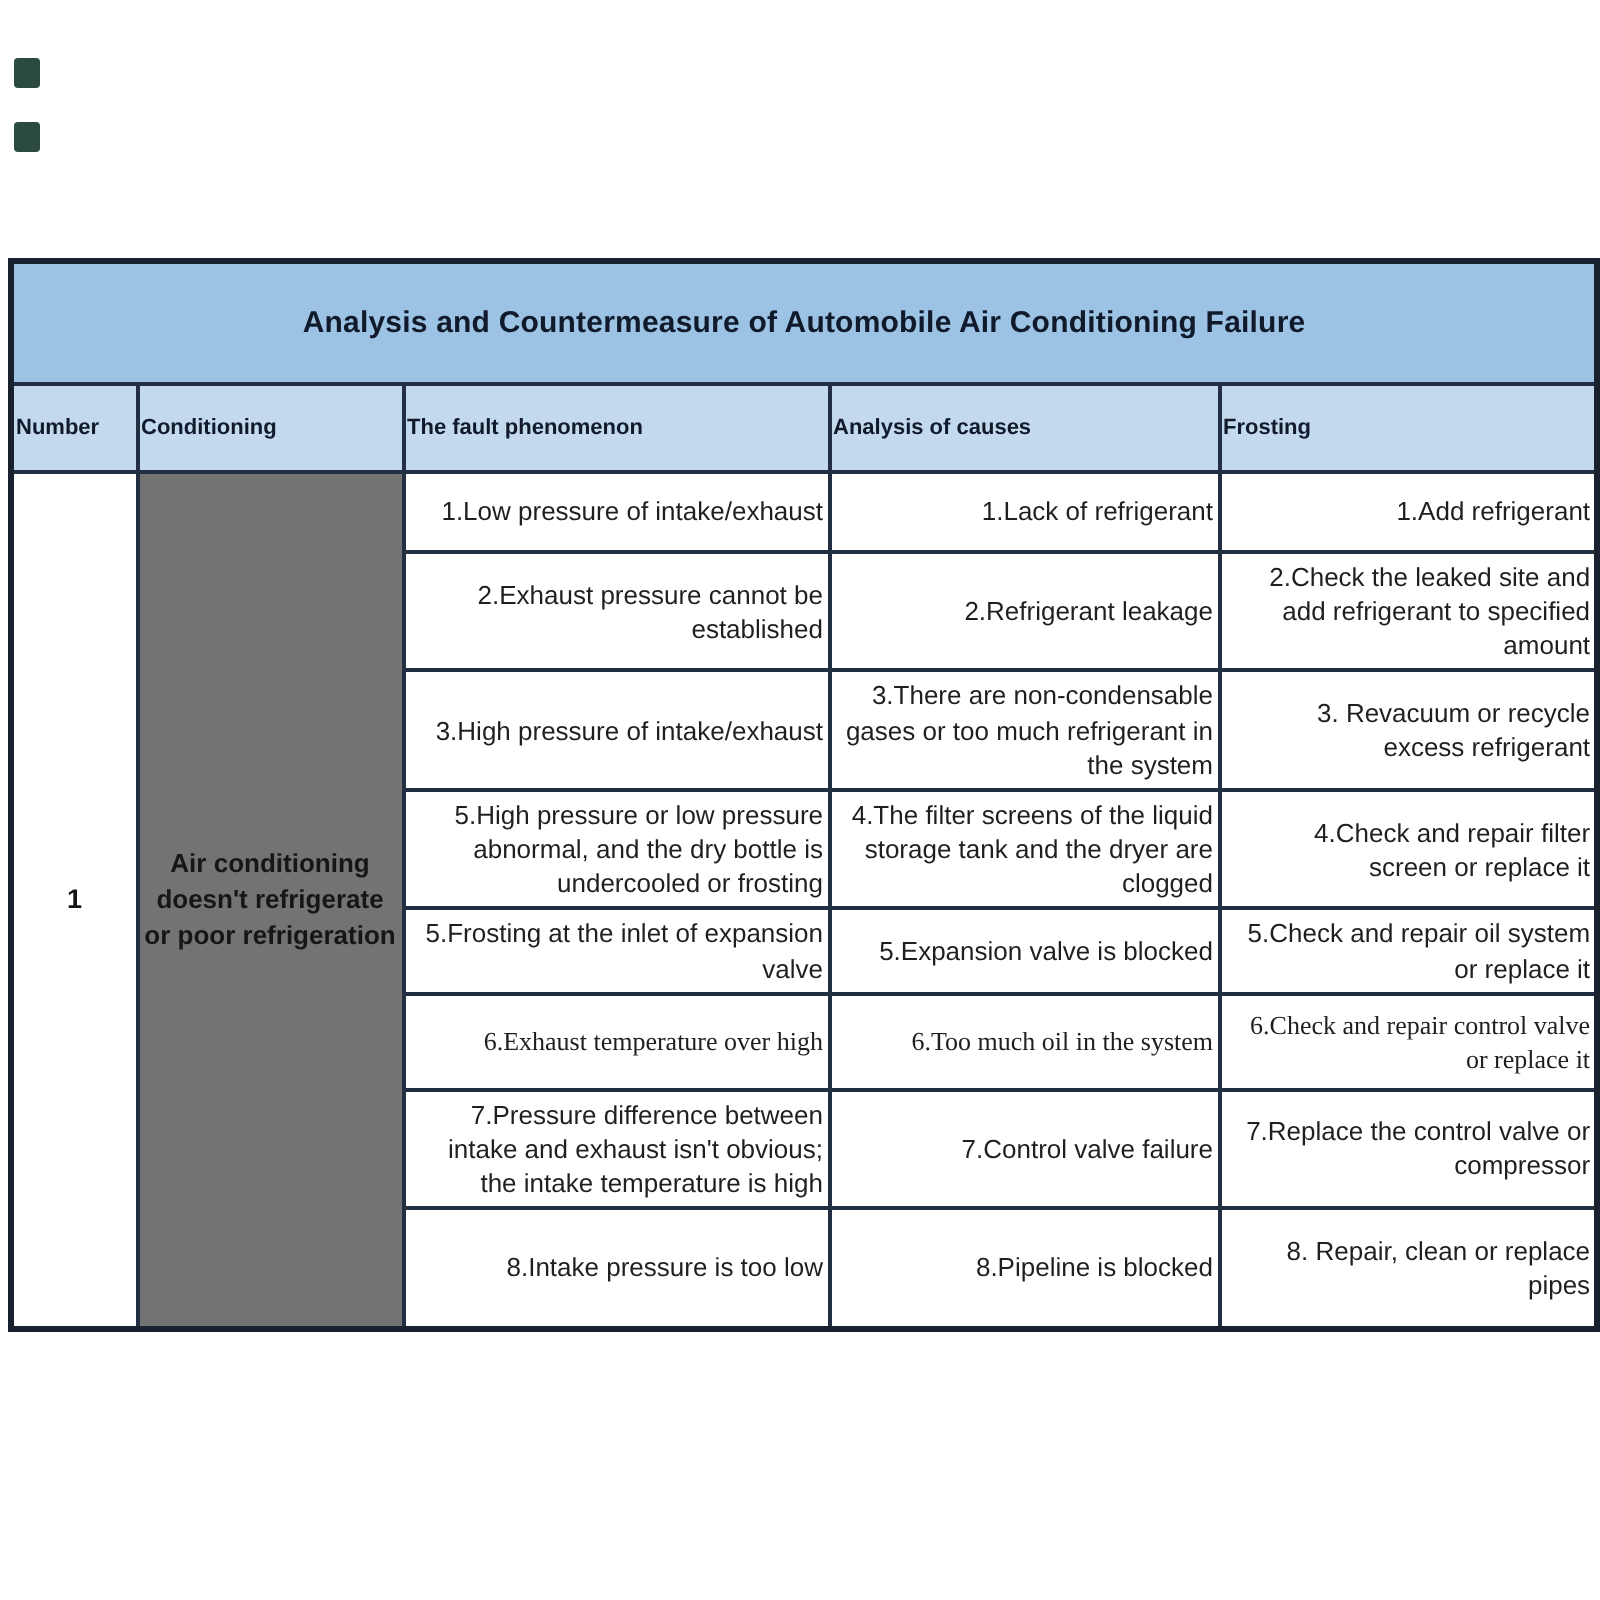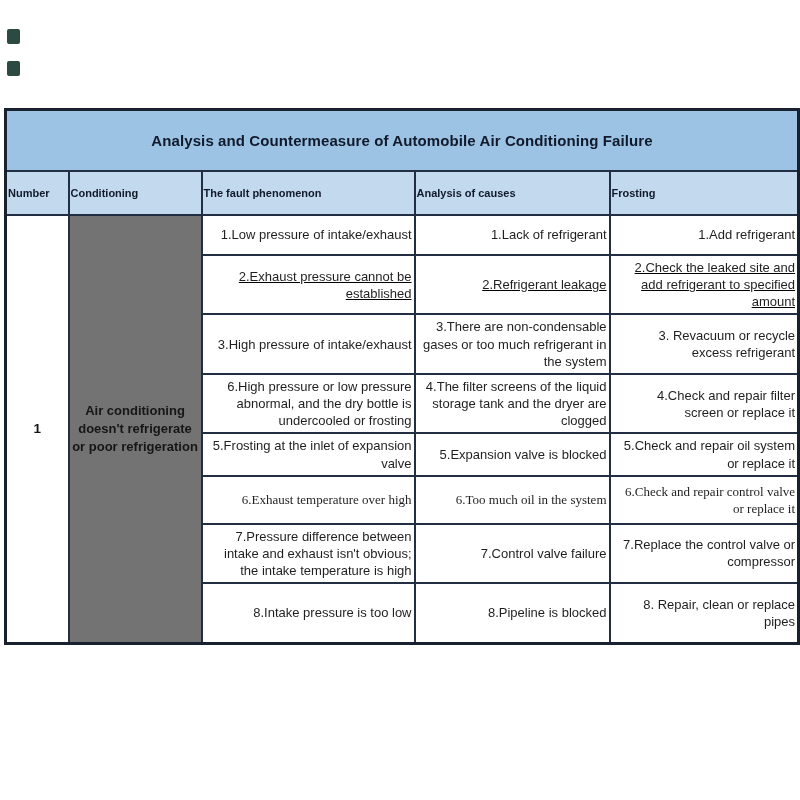--- a/index.html
+++ b/index.html
@@ -22,21 +22,21 @@
     height: 15px;
     background: var(--marker-color, #2a4a42);
     border-radius: 2px;
   }
   .page-marker.m1 { top: 29px; }
   .page-marker.m2 { top: 61px; }
 
   table.fault-table {
     position: absolute;
     left: 4px;
-    top: 108px;
+    top: 129px;
     width: 793px;
     border-collapse: collapse;
     table-layout: fixed;
     border: 3px solid var(--outer-border, #19202e);
   }
   table.fault-table th,
   table.fault-table td {
     border: 2px solid var(--inner-border, #222e42);
     overflow: hidden;
   }
@@ -80,21 +80,21 @@
   td.body-cell {
     text-align: right;
     vertical-align: middle;
     font-size: 13px;
     color: var(--body-text, #1f1f1f);
     background: #ffffff;
     padding: 3px 2px 3px 5px;
     line-height: 1.32;
   }
   tr.r1 { height: 40px; }
-  tr.r2 { height: 46px; text-decoration: underline; }
+  tr.r2 { height: 46px; }
   tr.r3 { height: 56px; }
   tr.r4 { height: 58px; }
   tr.r5 { height: 40px; }
   tr.r6 { height: 48px; font-family: Liberation Serif, serif; }
   tr.r7 { height: 52px; }
   tr.r8 { height: 60px; }
 </style>
 </head>
 <body>
 
@@ -135,21 +135,21 @@
         <td class="body-cell">2.Exhaust pressure cannot be established</td>
         <td class="body-cell">2.Refrigerant leakage</td>
         <td class="body-cell">2.Check the leaked site and add refrigerant to specified amount</td>
       </tr>
       <tr class="r3">
         <td class="body-cell">3.High pressure of intake/exhaust</td>
         <td class="body-cell">3.There are non-condensable gases or too much refrigerant in the system</td>
         <td class="body-cell">3. Revacuum or recycle excess refrigerant</td>
       </tr>
       <tr class="r4">
-        <td class="body-cell">6.High pressure or low pressure abnormal, and the dry bottle is undercooled or frosting</td>
+        <td class="body-cell">5.High pressure or low pressure abnormal, and the dry bottle is undercooled or frosting</td>
         <td class="body-cell">4.The filter screens of the liquid storage tank and the dryer are clogged</td>
         <td class="body-cell">4.Check and repair filter screen or replace it</td>
       </tr>
       <tr class="r5">
         <td class="body-cell">5.Frosting at the inlet of expansion valve</td>
         <td class="body-cell">5.Expansion valve is blocked</td>
         <td class="body-cell">5.Check and repair oil system or replace it</td>
       </tr>
       <tr class="r6">
         <td class="body-cell">6.Exhaust temperature over high</td>

